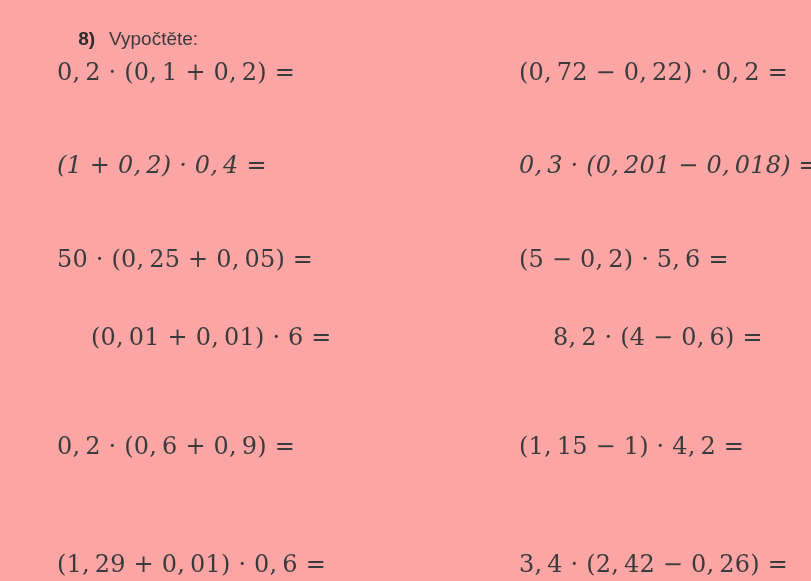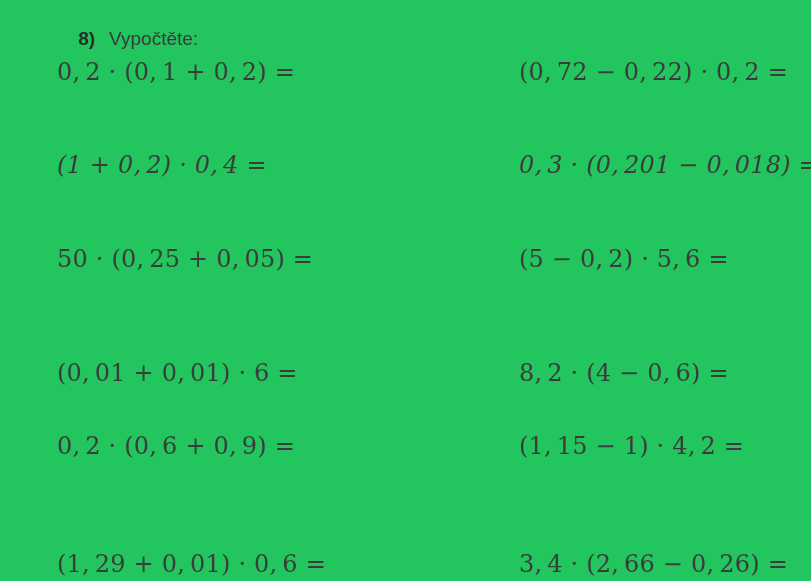--- a/index.html
+++ b/index.html
@@ -4,21 +4,21 @@
 <style>
   html, body {
     margin: 0;
     padding: 0;
     background: #ffffff;
   }
   .sheet {
     position: relative;
     width: 811px;
     height: 581px;
-    background: #22c55e;
+    background: #fca5a5;
     overflow: hidden;
   }
   .header {
     position: absolute;
     left: 57px;
     top: 6px;
     font-family: "Liberation Sans", sans-serif;
     font-size: 19px;
     color: #333333;
     white-space: pre;
@@ -43,21 +43,21 @@
     left: 0;
     font-family: "DejaVu Serif", serif;
     font-size: 24px;
     color: #3b3b3b;
     white-space: pre;
     letter-spacing: 0.2px;
   }
   .r0 { top: 58px; }
   .r1 { top: 151px; font-style: italic; }
   .r2 { top: 245px; text-align: center; }
-  .r3 { top: 359px; }
+  .r3 { top: 323px; margin-left: 34px; }
   .r4 { top: 432px; }
   .r5 { top: 526px; margin-top: 24px; }
 </style>
 </head>
 <body>
 
 <div class="sheet">
 
   <div class="header">
     <span class="num">8)</span><span class="title">Vypočtěte:</span>
@@ -71,16 +71,16 @@
     <div class="expr r4">0, 2 · (0, 6 + 0, 9) =</div>
     <div class="expr r5">(1, 29 + 0, 01) · 0, 6 =</div>
   </div>
 
   <div class="col col-right">
     <div class="expr r0">(0, 72 − 0, 22) · 0, 2 =</div>
     <div class="expr r1">0, 3 · (0, 201 − 0, 018) =</div>
     <div class="expr r2">(5 − 0, 2) · 5, 6 =</div>
     <div class="expr r3">8, 2 · (4 − 0, 6) =</div>
     <div class="expr r4">(1, 15 − 1) · 4, 2 =</div>
-    <div class="expr r5">3, 4 · (2, 66 − 0, 26) =</div>
+    <div class="expr r5">3, 4 · (2, 42 − 0, 26) =</div>
   </div>
 
 </div>
 
 </body></html>

